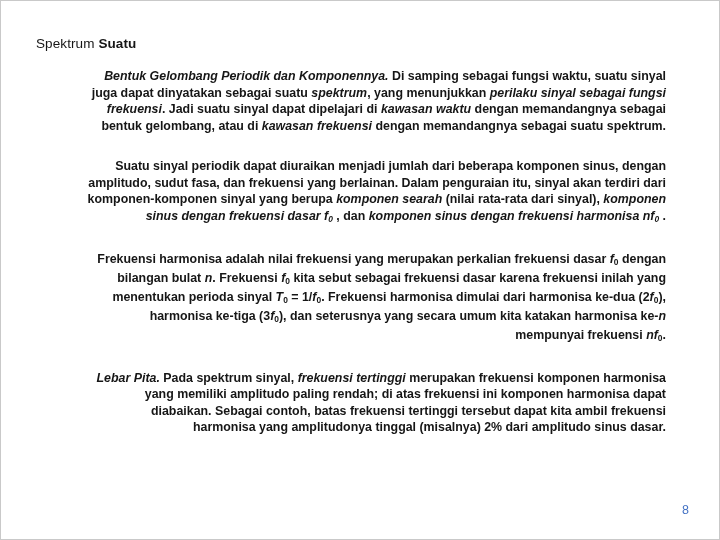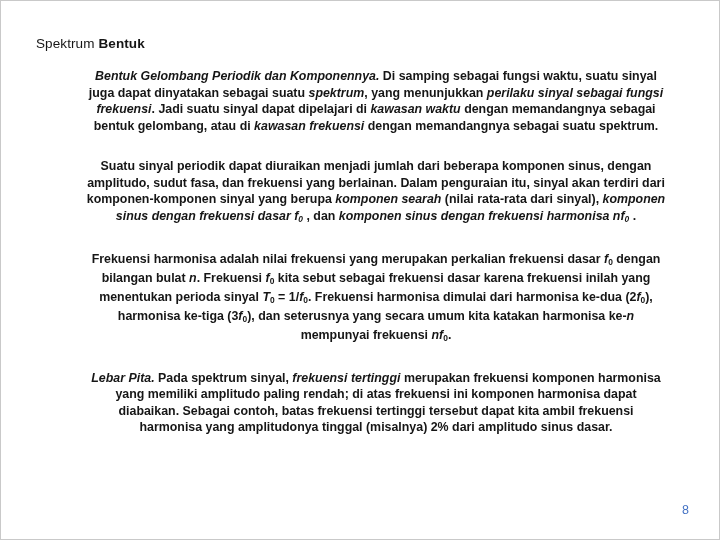--- a/index.html
+++ b/index.html
@@ -26,40 +26,40 @@
     position: absolute;
     left: 85px;
     top: 67px;
     width: 580px;
   }
   .para {
     font-size: 12.4px;
     font-weight: 700;
     line-height: 16.5px;
     margin-bottom: 24px;
-    text-align: center;
+    text-align: right;
   }
   .it { font-style: italic; }
   .bd { font-weight: 700; }
   .sb { font-size: 0.68em; vertical-align: -0.18em; }
   .page-number {
     position: absolute;
     right: 30px;
     bottom: 22px;
     font-size: 12.5px;
     font-weight: 400;
     color: #4472C4;
   }
 </style>
 </head>
 <body>
 
 <div class="slide">
 
-  <h1 class="title"><span>Spektrum </span><span class="bd">Bentuk</span></h1>
+  <h1 class="title"><span>Spektrum </span><span class="bd">Suatu</span></h1>
 
   <div class="body-block">
     <p class="para"><span class="it bd">Bentuk Gelombang Periodik dan Komponennya.</span><span> Di samping sebagai fungsi waktu, suatu sinyal juga dapat dinyatakan sebagai suatu </span><span class="it">spektrum</span><span>, yang menunjukkan </span><span class="it">perilaku sinyal sebagai fungsi frekuensi</span><span>. Jadi suatu sinyal dapat dipelajari di </span><span class="it">kawasan waktu</span><span> dengan memandangnya sebagai bentuk gelombang, atau di </span><span class="it">kawasan frekuensi</span><span> dengan memandangnya sebagai suatu spektrum.</span></p>
     <p class="para"><span>Suatu sinyal periodik dapat diuraikan menjadi jumlah dari beberapa komponen sinus, dengan amplitudo, sudut fasa, dan frekuensi yang berlainan. Dalam penguraian itu, sinyal akan terdiri dari komponen-komponen sinyal yang berupa </span><span class="it">komponen searah</span><span> (nilai rata-rata dari sinyal), </span><span class="it">komponen sinus dengan frekuensi dasar f</span><span class="it sb">0</span><span> , dan </span><span class="it">komponen sinus dengan frekuensi harmonisa nf</span><span class="it sb">0</span><span> .</span></p>
     <p class="para"><span>Frekuensi harmonisa adalah nilai frekuensi yang merupakan perkalian frekuensi dasar </span><span class="it">f</span><span class="sb">0</span><span> dengan bilangan bulat </span><span class="it">n</span><span>. Frekuensi </span><span class="it">f</span><span class="sb">0</span><span> kita sebut sebagai frekuensi dasar karena frekuensi inilah yang menentukan perioda sinyal </span><span class="it">T</span><span class="sb">0</span><span> = 1/</span><span class="it">f</span><span class="sb">0</span><span>. Frekuensi harmonisa dimulai dari harmonisa ke-dua (2</span><span class="it">f</span><span class="sb">0</span><span>), harmonisa ke-tiga (3</span><span class="it">f</span><span class="sb">0</span><span>), dan seterusnya yang secara umum kita katakan harmonisa ke-</span><span class="it">n</span><span> mempunyai frekuensi </span><span class="it">nf</span><span class="sb">0</span><span>.</span></p>
     <p class="para"><span class="it bd">Lebar Pita.</span><span> Pada spektrum sinyal, </span><span class="it">frekuensi tertinggi</span><span> merupakan frekuensi komponen harmonisa yang memiliki amplitudo paling rendah; di atas frekuensi ini komponen harmonisa dapat diabaikan. Sebagai contoh, batas frekuensi tertinggi tersebut dapat kita ambil frekuensi harmonisa yang amplitudonya tinggal (misalnya) 2% dari amplitudo sinus dasar.</span></p>
   </div>
 
   <div class="page-number">8</div>
 

